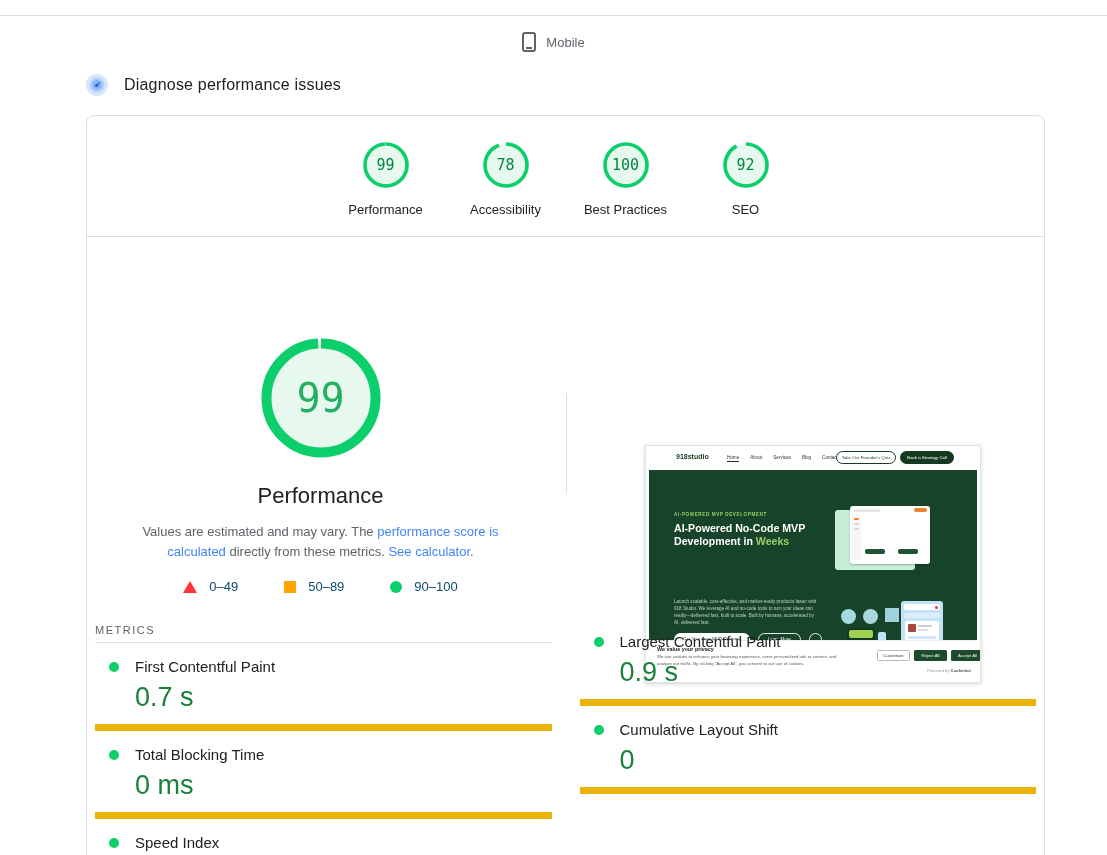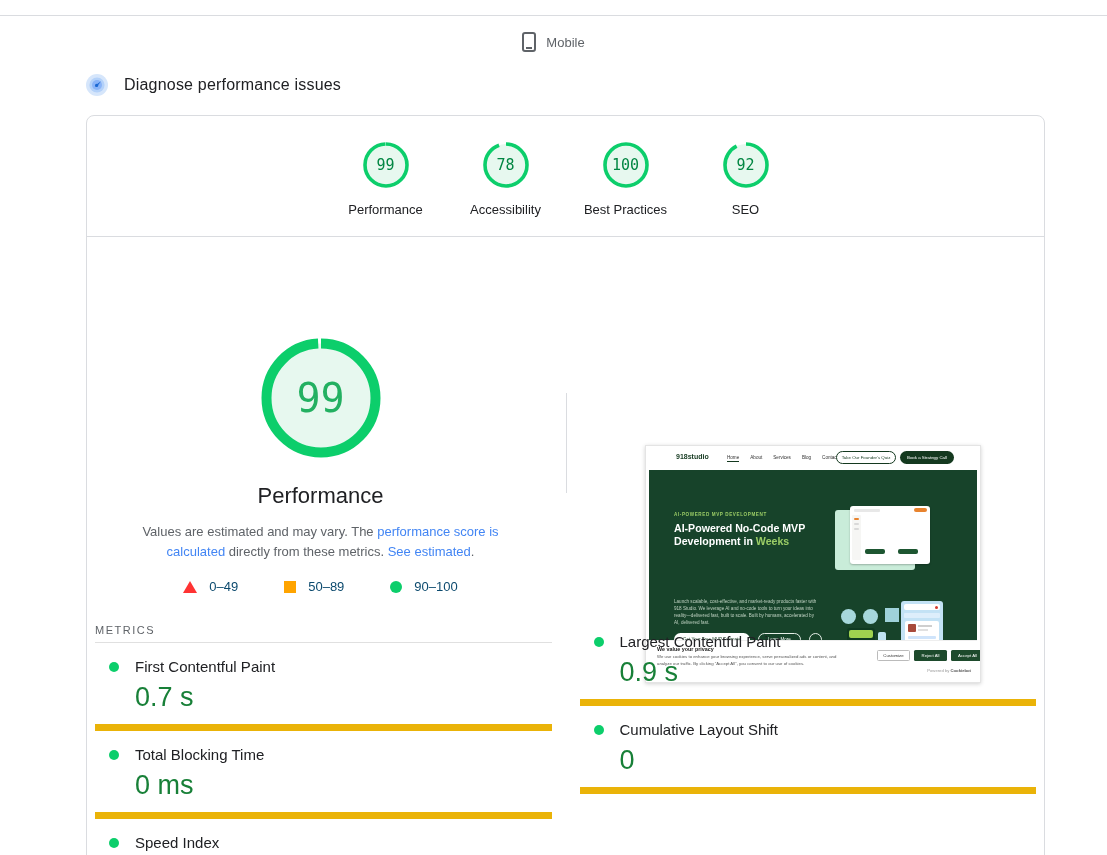--- a/index.html
+++ b/index.html
@@ -204,21 +204,21 @@
 
     <div class="gauge-block">
       <div class="big-gauge">
         <svg viewBox="0 0 120 120">
             <circle class="ring-bg" cx="60" cy="60" r="54.5"></circle>
             <circle class="big-arc" cx="60" cy="60" r="54.5" transform="rotate(-90 60 60)" stroke-dasharray="339.00926324887456 342.4335992412874"></circle>
           </svg>
         <span class="big-num">99</span>
       </div>
       <div class="gauge-title">Performance</div>
-      <div class="disclaimer"><span>Values are estimated and may vary. The </span><a>performance score is calculated</a><span> directly from these metrics. </span><a>See estimated</a><span>.</span></div>
+      <div class="disclaimer"><span>Values are estimated and may vary. The </span><a>performance score is calculated</a><span> directly from these metrics. </span><a>See calculator</a><span>.</span></div>
       <div class="legend">
         <div class="legend-item">
           <span class="mk-tri"></span>
           <span>0–49</span>
         </div>
         <div class="legend-item">
           <span class="mk-sq"></span>
           <span>50–89</span>
         </div>
         <div class="legend-item">

